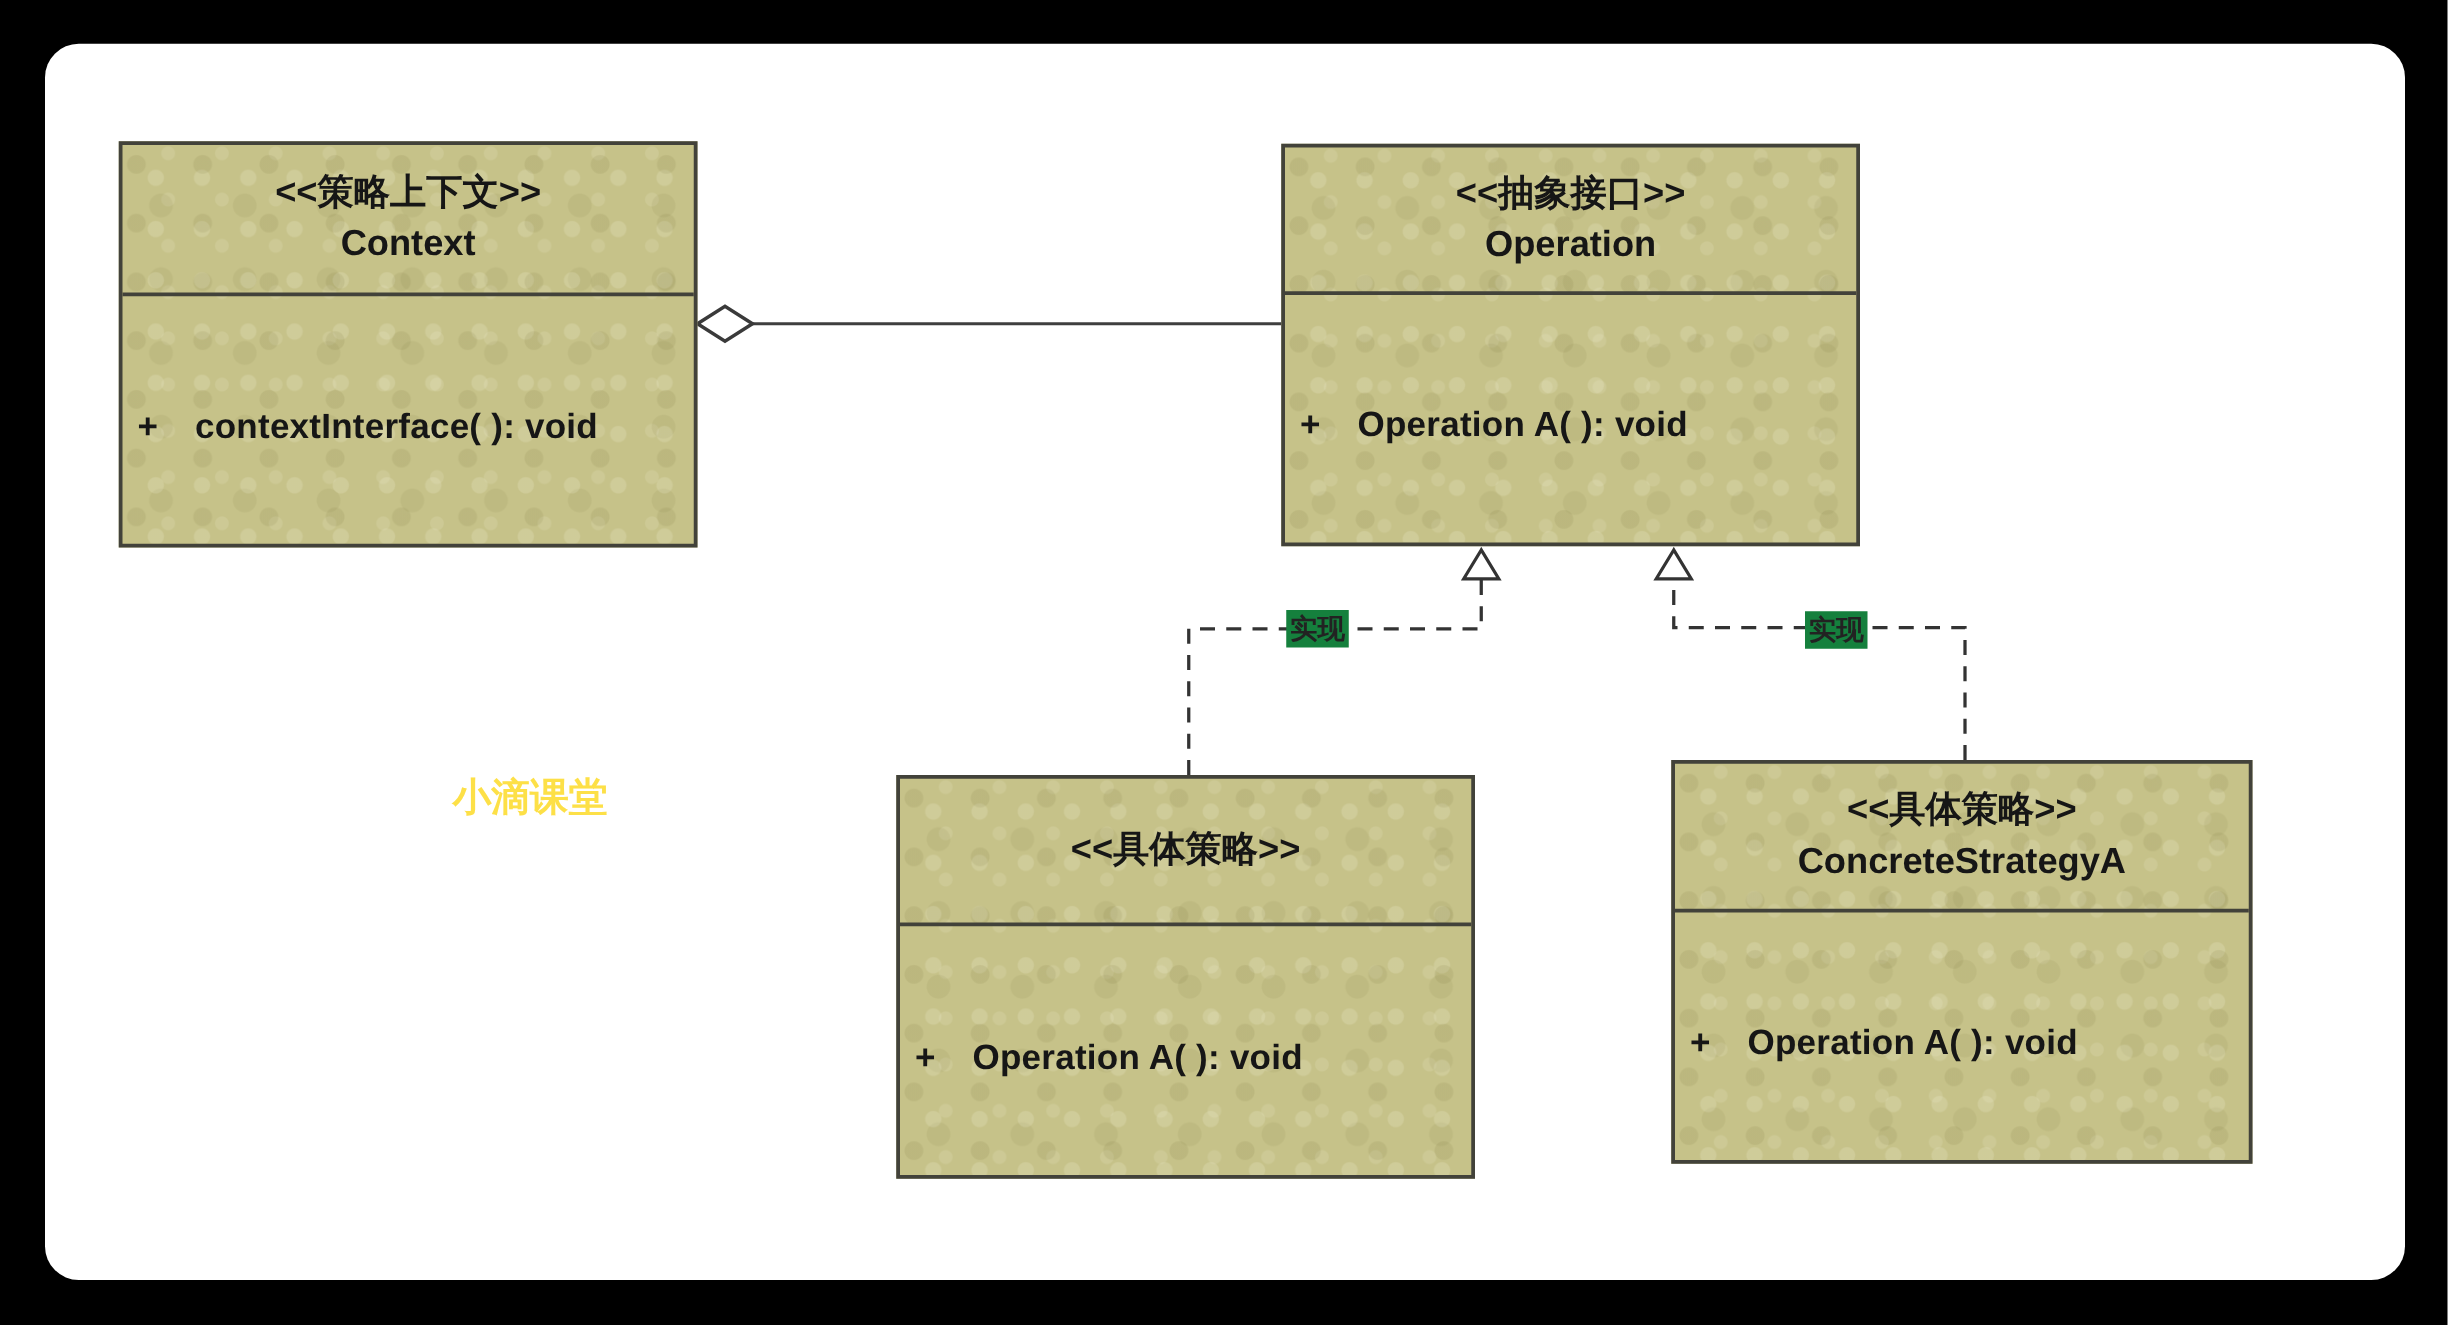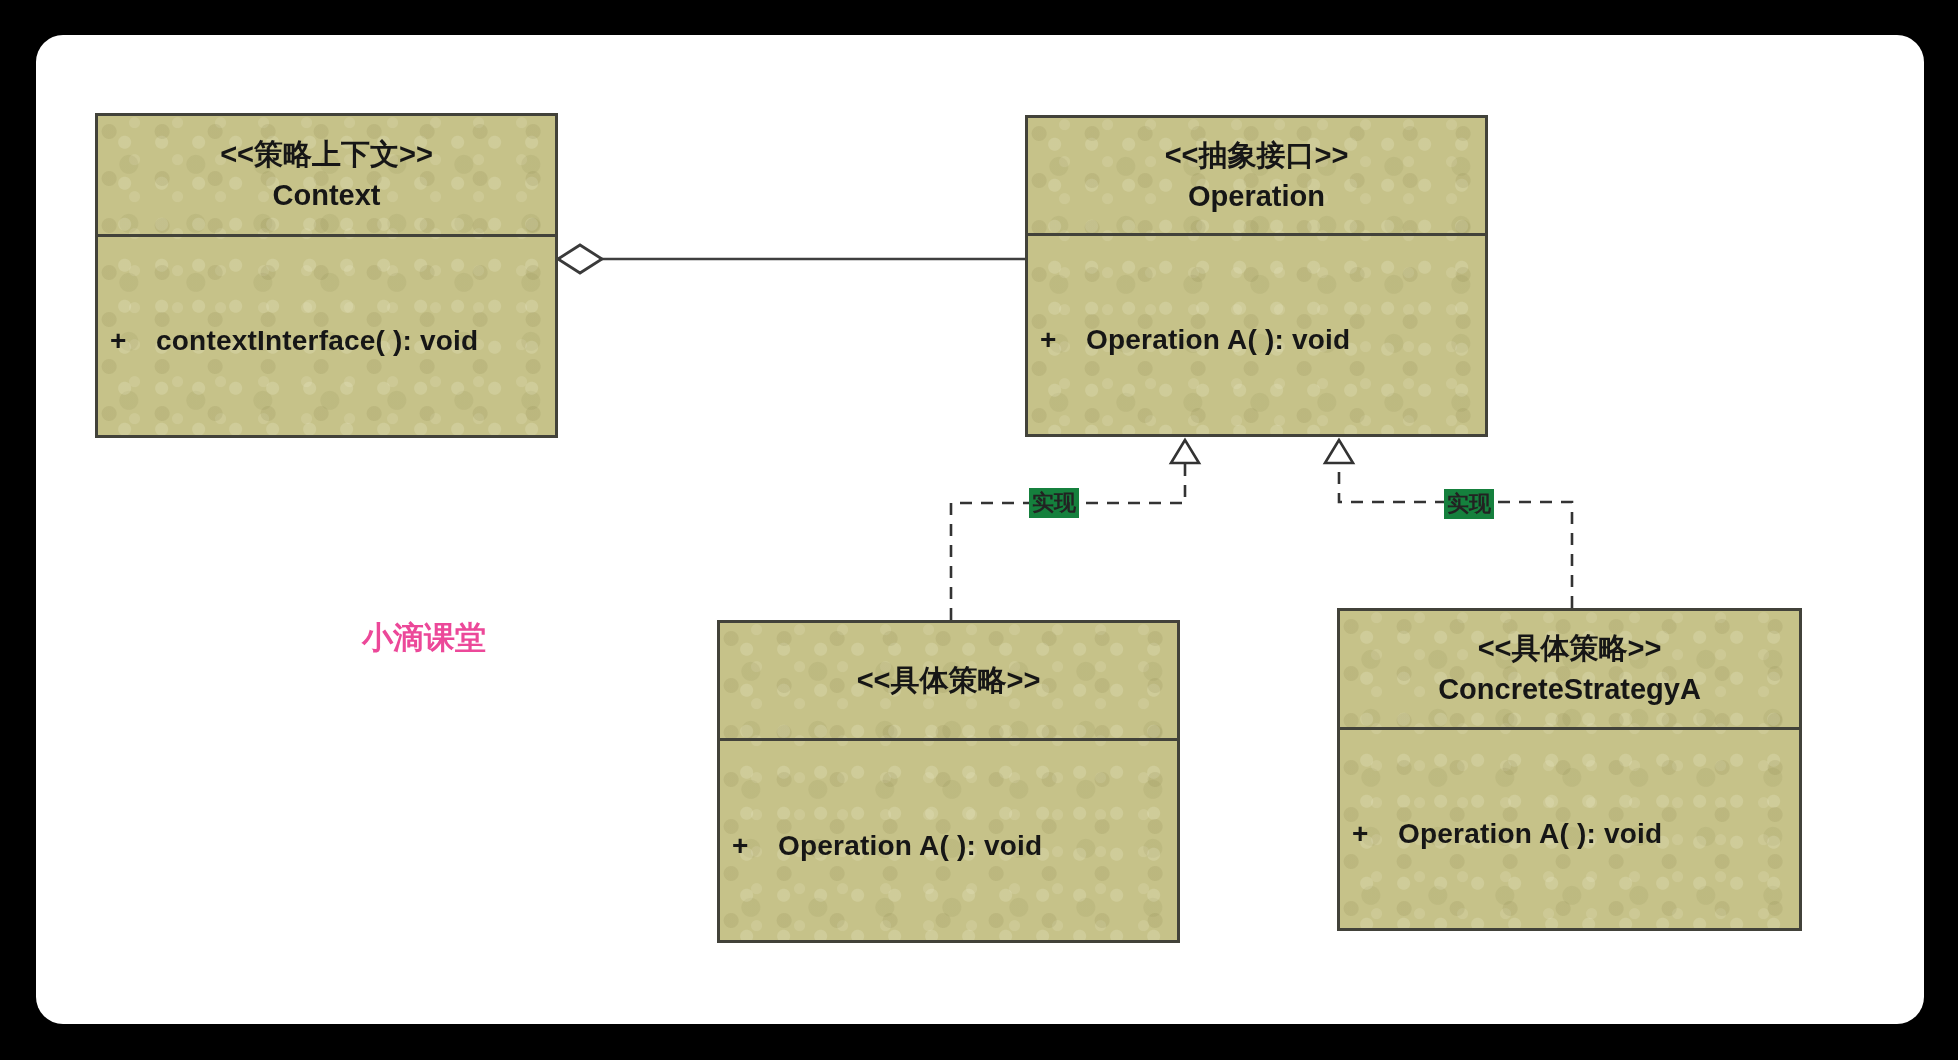--- a/index.html
+++ b/index.html
@@ -43,21 +43,21 @@
   }
   .uml-method .vis{display:inline-block;width:46px;}
   
   .edge-label{
     position:absolute;transform:translate(-50%,-50%);
     background:#15803d;padding:0 3px;
     font-size:22px;font-weight:600;color:#222;white-space:nowrap;
   }
   .watermark{
     position:absolute;transform:translate(-50%,-50%);
-    font-size:31px;font-weight:700;color:#ec4899;white-space:nowrap;
+    font-size:31px;font-weight:700;color:#fde047;white-space:nowrap;
   }
 </style>
 </head>
 <body>
 
 <div class="stage">
   <div class="panel"></div>
 
   <svg class="connectors" width="1958" height="1060" viewBox="0 0 1958 1060">
 

